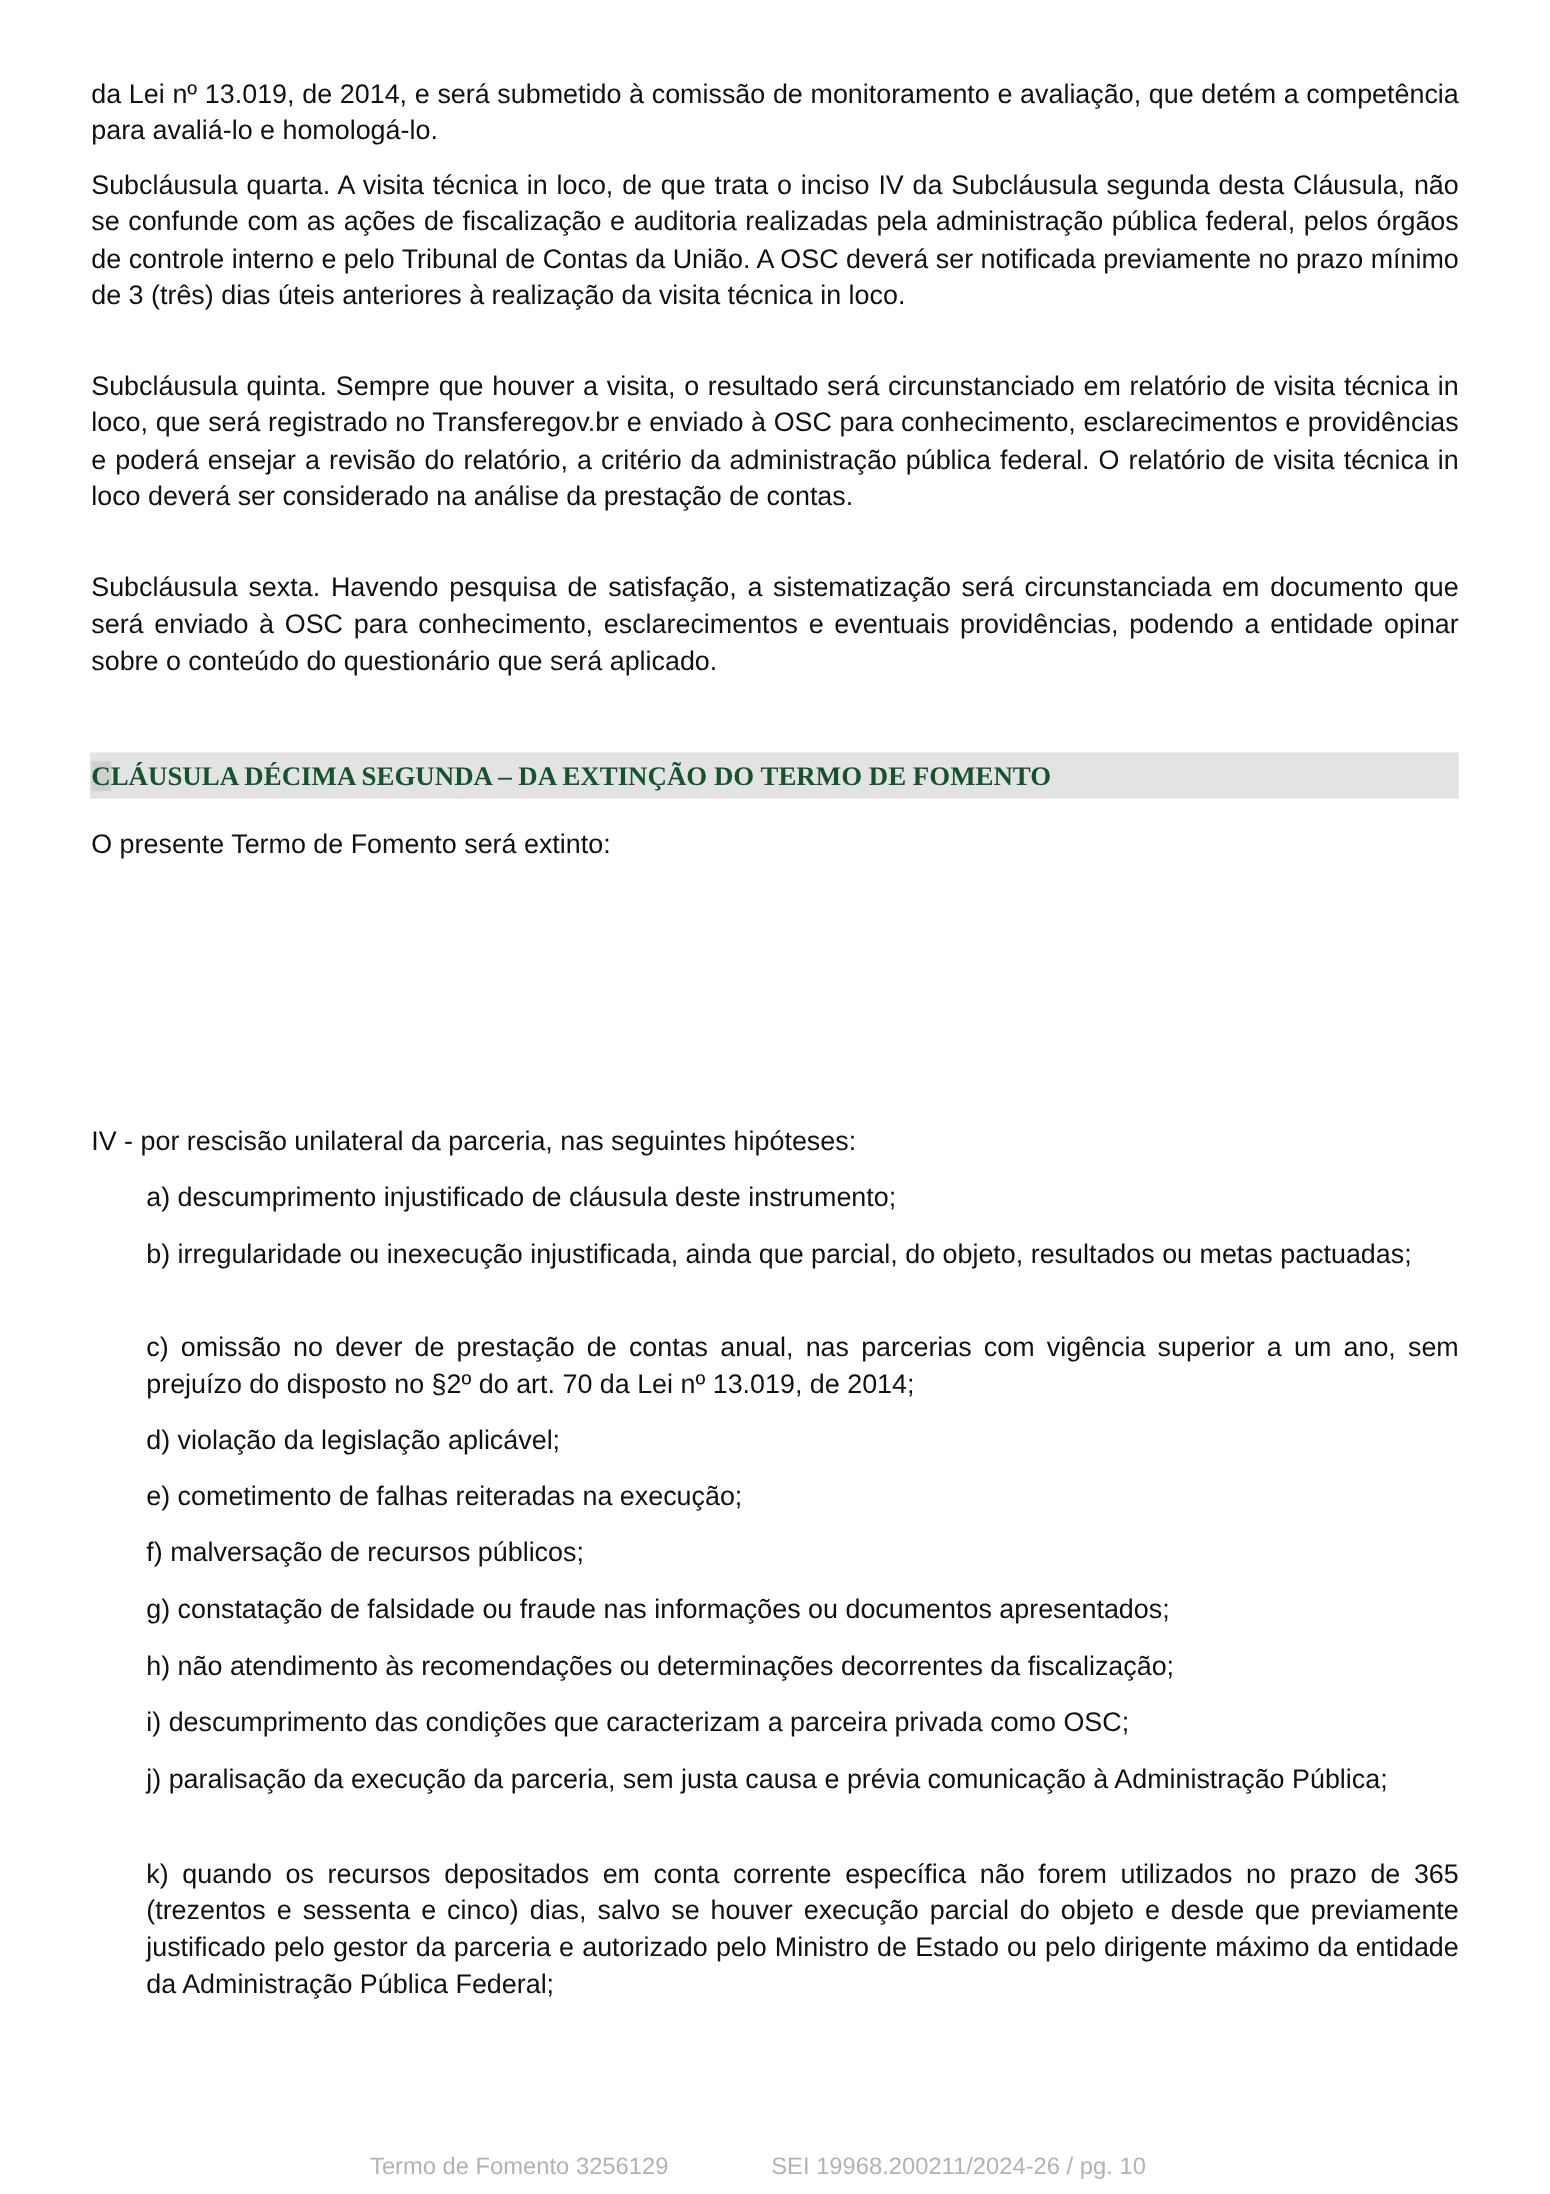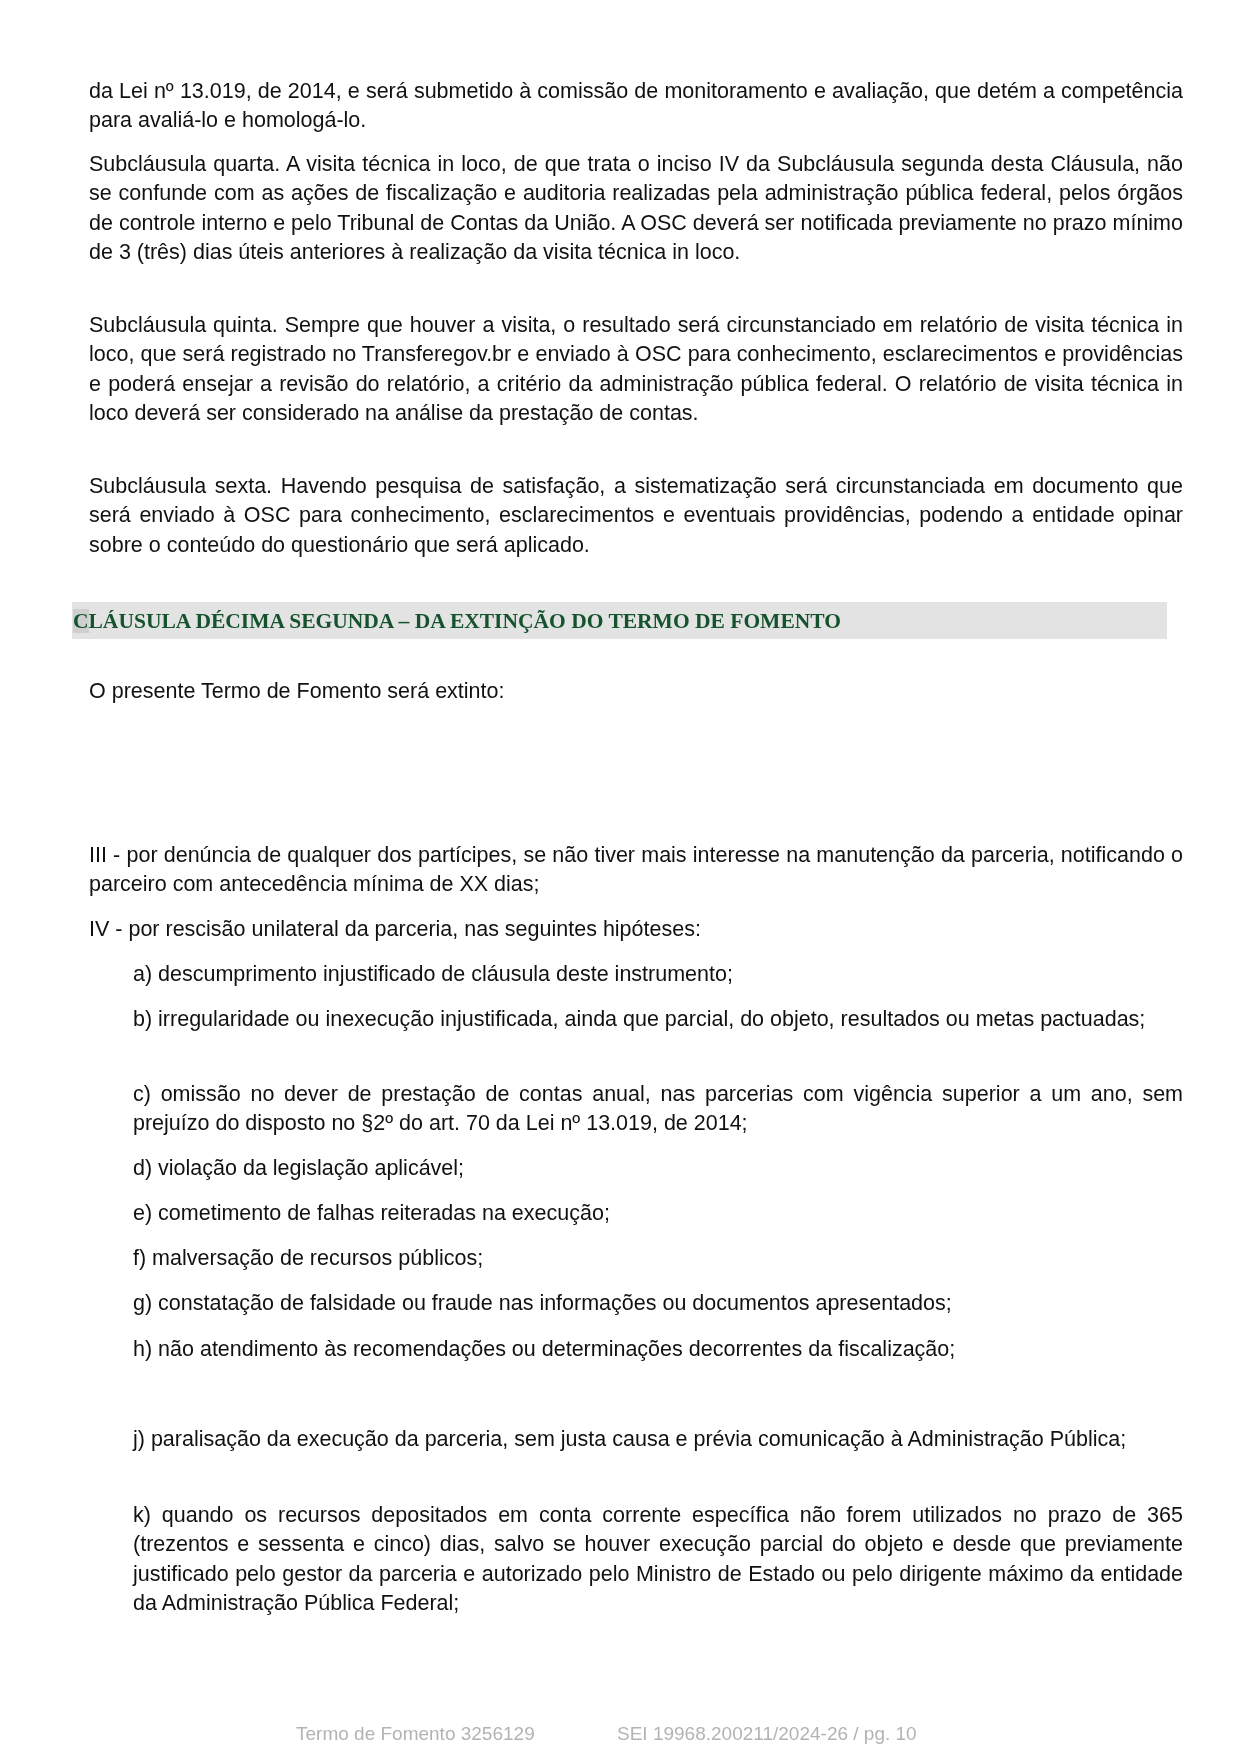--- a/index.html
+++ b/index.html
@@ -7,21 +7,21 @@
   .page { position: absolute; left: 0; top: 0; width: 1240px; height: 1755px; background: #ffffff; }
   .txt {
     position: absolute;
     left: 73px;
     width: 1094px;
     font-family: "Liberation Sans", sans-serif;
     font-size: 21.5px;
     line-height: 29.3px;
     color: #111111;
     text-align: justify;
-    margin: 16px;
+    margin: 0;
   }
   .txt.ind { left: 117px; width: 1050px; }
   .txt b { font-weight: normal; }
   .band {
     position: absolute;
     left: 72px; top: 602px;
     width: 1095px; height: 37px;
     background: #e3e3e3;
   }
   .heading {
@@ -65,31 +65,31 @@
 
   <p class="txt" style="top:456px">
     <b>Subcláusula sexta.</b><span> Havendo pesquisa de satisfação, a sistematização será circunstanciada em documento que será enviado à OSC para conhecimento, esclarecimentos e eventuais providências, podendo a entidade opinar sobre o conteúdo do questionário que será aplicado.</span>
   </p>
 
   <div class="band"></div>
   <div class="heading"><span class="cap">C</span><span>LÁUSULA DÉCIMA SEGUNDA – DA EXTINÇÃO DO TERMO DE FOMENTO</span></div>
 
   <p class="txt" style="top:661px">O presente Termo de Fomento será extinto:</p>
 
-  <p class="txt" style="top:825px">III - por denúncia de qualquer dos partícipes, se não tiver mais interesse na manutenção da parceria, notificando o parceiro com antecedência mínima de XX dias;</p>
   <p class="txt" style="top:899px">IV - por rescisão unilateral da parceria, nas seguintes hipóteses:</p>
 
   <p class="txt ind" style="top:944px">a) descumprimento injustificado de cláusula deste instrumento;</p>
   <p class="txt ind" style="top:989px">b) irregularidade ou inexecução injustificada, ainda que parcial, do objeto, resultados ou metas pactuadas;</p>
   <p class="txt ind" style="top:1064px">c) omissão no dever de prestação de contas anual, nas parcerias com vigência superior a um ano, sem prejuízo do disposto no §2º do art. 70 da Lei nº 13.019, de 2014;</p>
   <p class="txt ind" style="top:1138px">d) violação da legislação aplicável;</p>
   <p class="txt ind" style="top:1183px">e) cometimento de falhas reiteradas na execução;</p>
   <p class="txt ind" style="top:1228px">f) malversação de recursos públicos;</p>
   <p class="txt ind" style="top:1273px">g) constatação de falsidade ou fraude nas informações ou documentos apresentados;</p>
   <p class="txt ind" style="top:1319px">h) não atendimento às recomendações ou determinações decorrentes da fiscalização;</p>
+  <p class="txt ind" style="top:1364px">i) descumprimento das condições que caracterizam a parceira privada como OSC;</p>
   <p class="txt ind" style="top:1409px">j) paralisação da execução da parceria, sem justa causa e prévia comunicação à Administração Pública;</p>
   <p class="txt ind" style="top:1485px">k) quando os recursos depositados em conta corrente específica não forem utilizados no prazo de 365 (trezentos e sessenta e cinco) dias, salvo se houver execução parcial do objeto e desde que previamente justificado pelo gestor da parceria e autorizado pelo Ministro de Estado ou pelo dirigente máximo da entidade da Administração Pública Federal;</p>
 
   <div class="footer">
     <span class="left">Termo de Fomento 3256129</span>
     <span class="right">SEI 19968.200211/2024-26 / pg. 10</span>
   </div>
 </div>
 
 </body></html>

